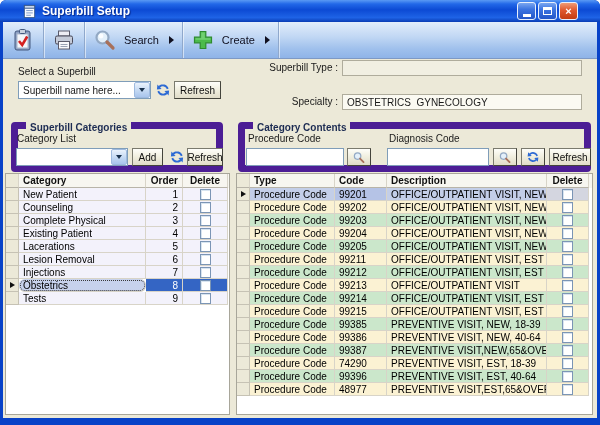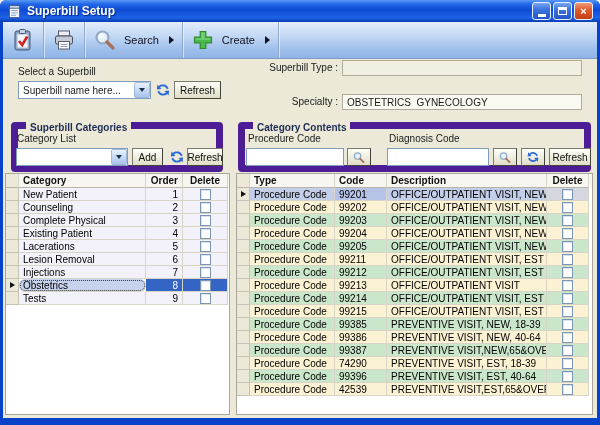--- a/index.html
+++ b/index.html
@@ -2,21 +2,21 @@
 <html><head>
 <meta charset="utf-8">
 <style>
   html,body{margin:0;padding:0;background:#fff;}
   *{box-sizing:border-box;}
   .window{position:relative;width:600px;height:425px;font-family:"Liberation Sans",sans-serif;
     font-size:10px;color:#000;overflow:hidden;background:#0842C8;border-radius:6px 6px 0 0;}
   
   .titlebar{position:absolute;top:0;left:0;width:600px;height:22px;
     background:linear-gradient(180deg,#5A9AF4 0%,#2268E8 18%,#0C4AD4 45%,#1E63E6 80%,#0A3CB4 100%);
-    border-radius:6px 6px 0 0;display:flex;align-items:center;padding:0 7px;}
+    border-radius:6px 6px 0 0;display:flex;align-items:center;padding:0 22px;}
   .titlebar .ticon{width:15px;height:15px;margin-right:5px;flex:0 0 auto;}
   .titlebar .ttext{color:#fff;font-weight:bold;font-size:12px;text-shadow:1px 1px 1px #00268C;flex:1;}
   .tbtn{width:19px;height:18px;margin-left:2px;border:1px solid #E8F0FC;border-radius:3px;
     display:flex;align-items:center;justify-content:center;color:#fff;font-size:11px;line-height:1;
     background:linear-gradient(180deg,#7AA6F0 0%,#3C74E0 40%,#2356C8 100%);}
   .tbtn.close{background:linear-gradient(180deg,#F09C76 0%,#E0582E 45%,#C43C12 100%);font-weight:bold;}
   .tbtn .mingl{width:8px;height:3px;background:#fff;margin-top:8px;}
   .tbtn .maxgl{width:9px;height:8px;border:1px solid #fff;border-top:3px solid #fff;}
   
   .content{position:absolute;top:22px;left:3px;width:594px;height:396px;background:#ECE9D8;}
@@ -450,21 +450,21 @@
               <span class="tc r-type">Procedure Code</span>
               <span class="tc r-code">99396</span>
               <span class="tc r-desc">PREVENTIVE VISIT, EST, 40-64</span>
               <span class="tc r-del">
                 <span class="cb"></span>
               </span>
             </div>
             <div class="rrow t-row cream">
               <span class="tc c-sel"></span>
               <span class="tc r-type">Procedure Code</span>
-              <span class="tc r-code">42539</span>
+              <span class="tc r-code">48977</span>
               <span class="tc r-desc">PREVENTIVE VISIT,EST,65&amp;OVER</span>
               <span class="tc r-del">
                 <span class="cb"></span>
               </span>
             </div>
           </div>
       </div>
     </div>
 
   </div>

